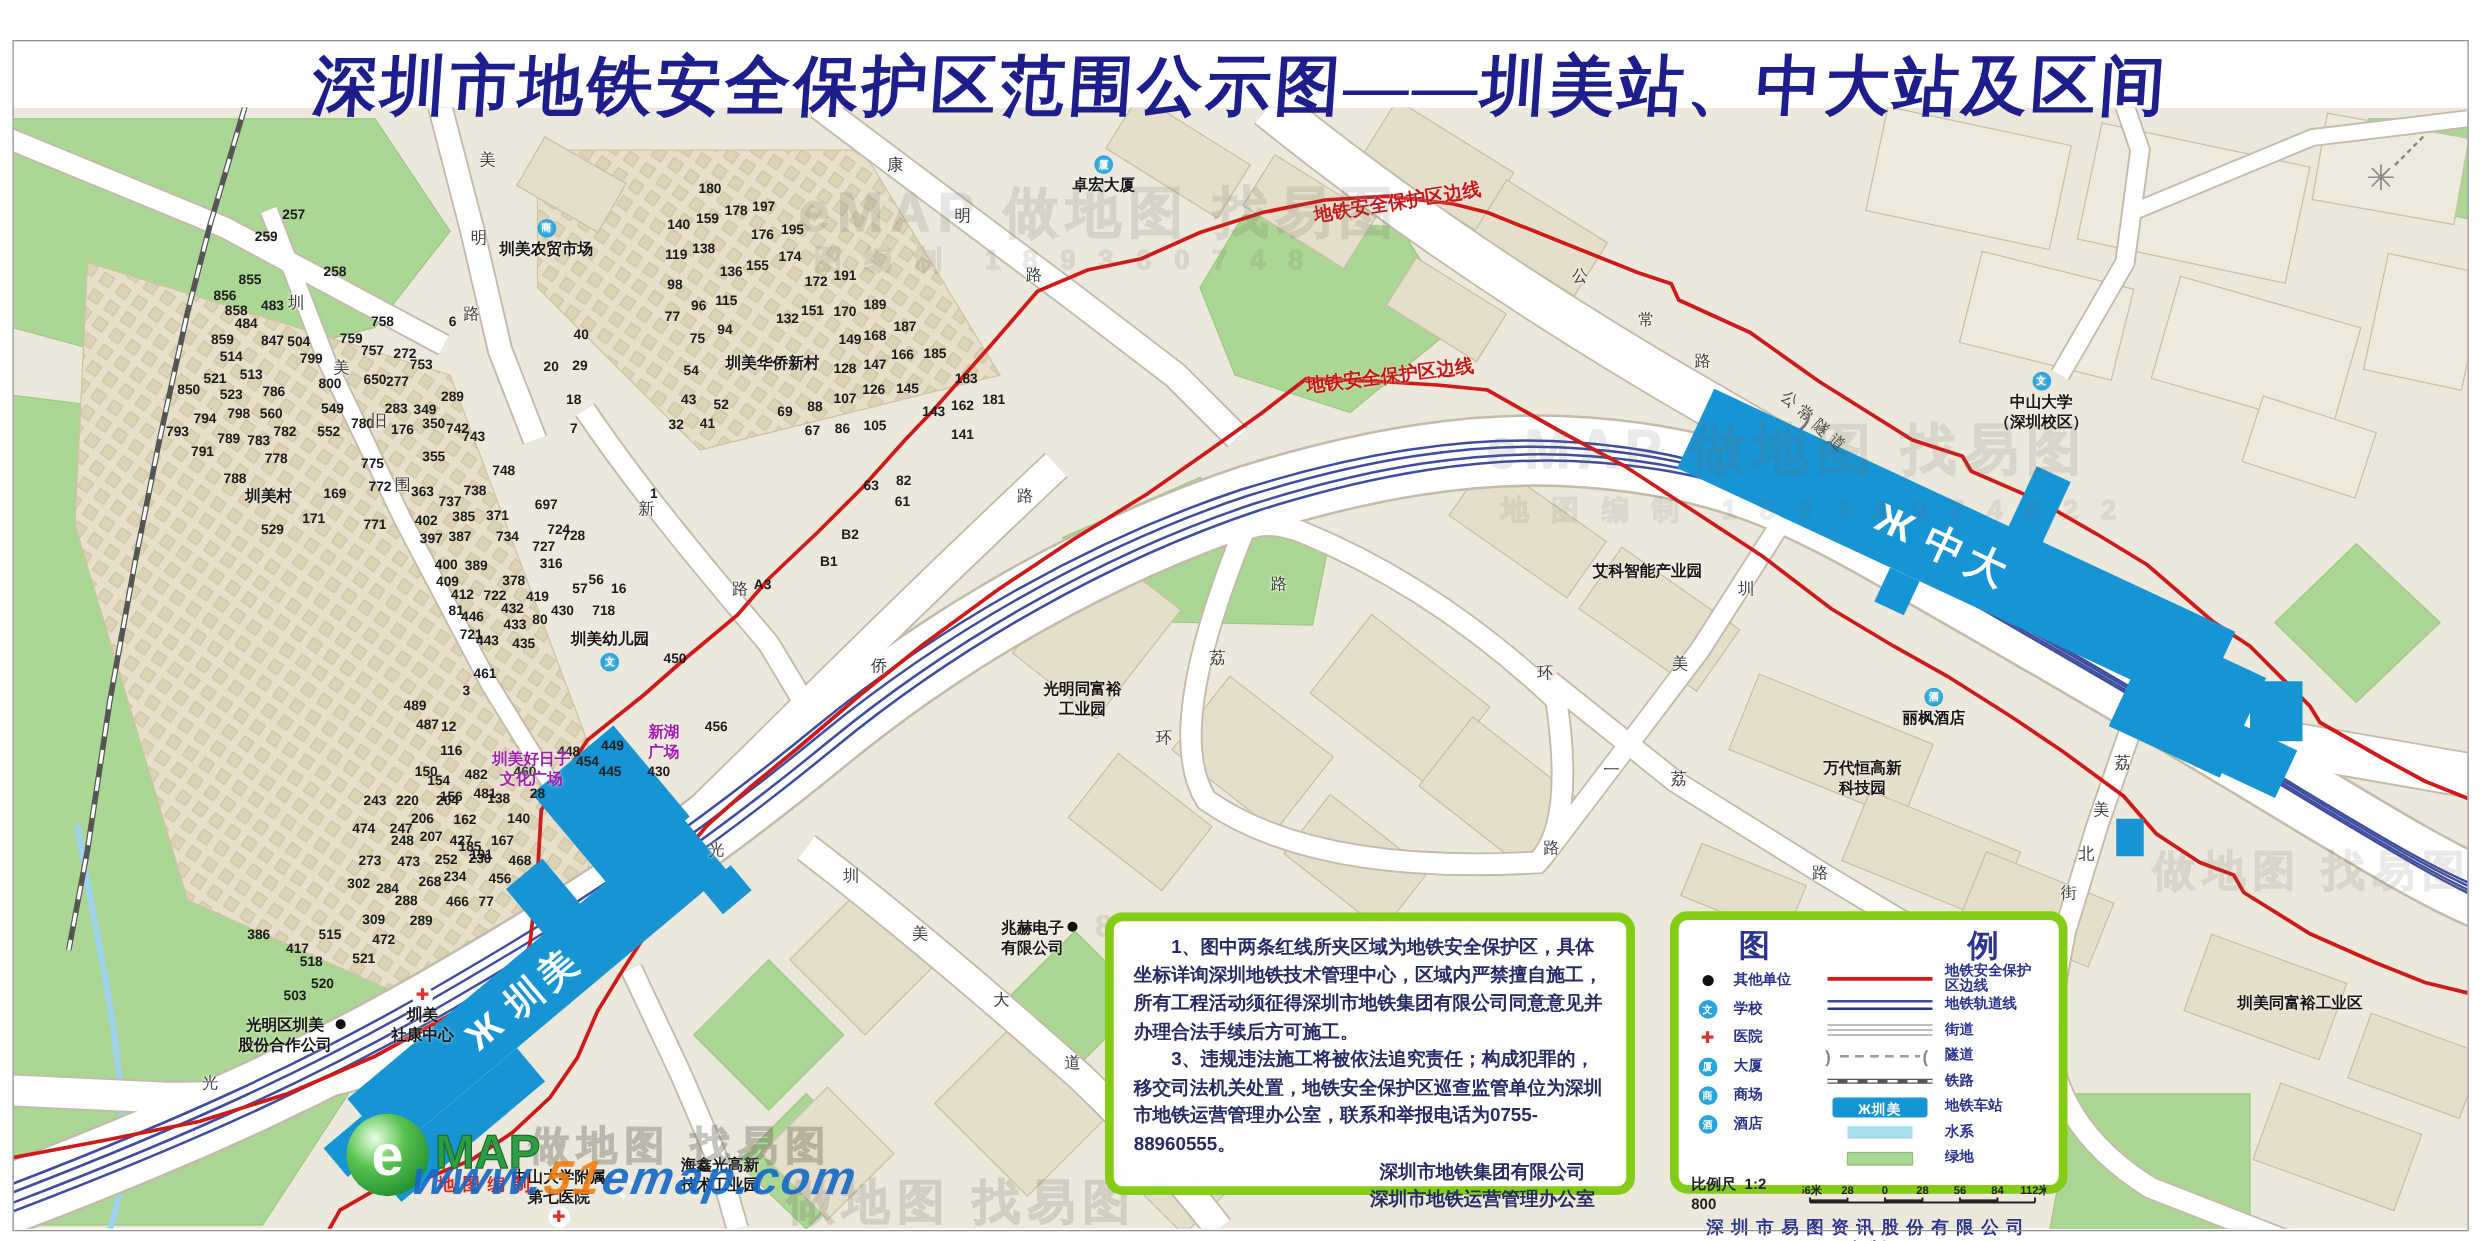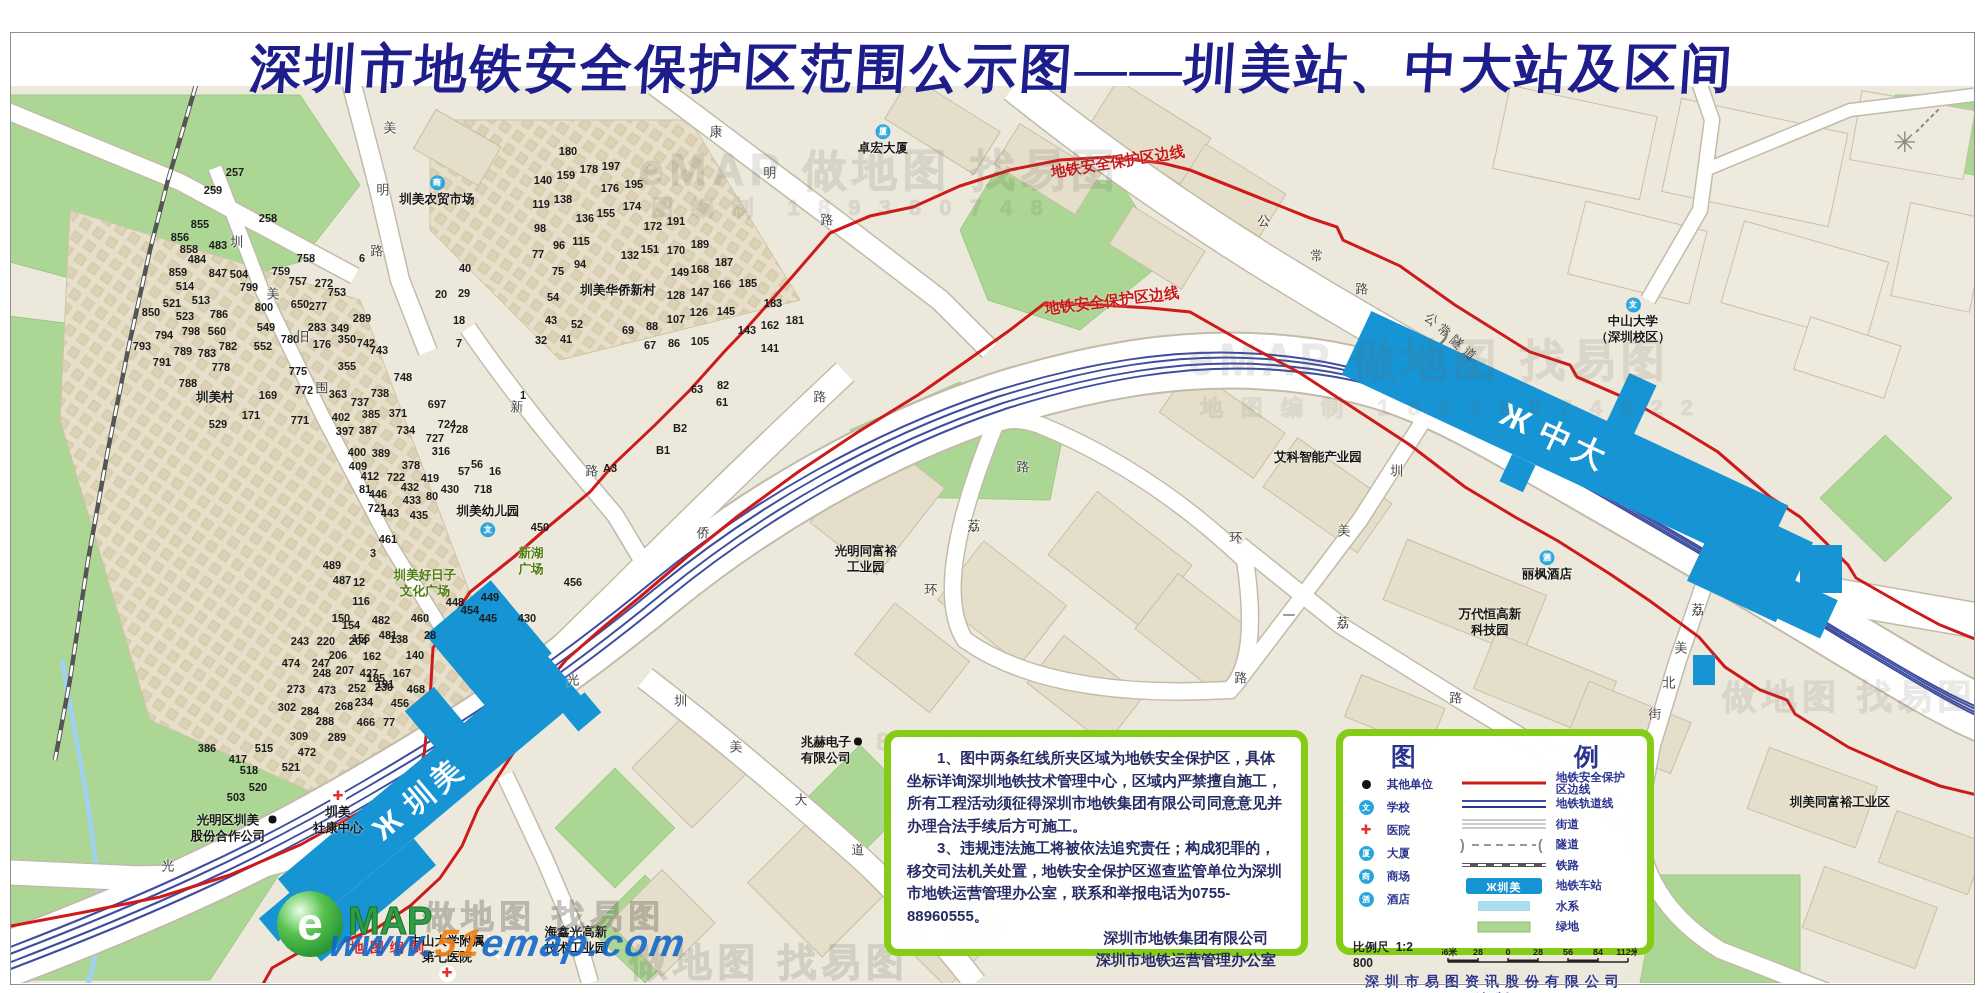--- a/index.html
+++ b/index.html
@@ -9,21 +9,21 @@
   #title{position:absolute;left:0;top:34px;width:100%;text-align:center;
          font-family:"Liberation Serif","DejaVu Serif",serif;font-weight:bold;
          font-size:52px;color:#1d1d8c;letter-spacing:3px;transform:skewX(-4deg);}
   #mapsvg{position:absolute;left:0;top:0;}
   #labels{position:absolute;left:0;top:0;width:1985px;height:993px;pointer-events:none;}
   .num{position:absolute;transform:translate(-50%,-50%);font-size:11px;font-weight:600;color:#1c1c1c;white-space:nowrap;}
   .roadchar{position:absolute;transform:translate(-50%,-50%);font-size:13px;color:#3c3c3c;
             text-shadow:0 0 3px #fff,0 0 3px #fff;white-space:nowrap;}
   .place{position:absolute;transform:translate(-50%,-50%);font-size:12.5px;font-weight:600;color:#161616;
          text-align:center;line-height:1.25;white-space:nowrap;text-shadow:0 0 3px rgba(255,255,255,.8);}
-  .place.green{color:#4d7c0f;}
+  .place.green{color:#a21caf;margin-top:32px;}
   .icon{position:absolute;left:50%;transform:translate(-50%,0);width:15px;height:15px;border-radius:50%;
         background:#2aa5dc;color:#fff;font-size:8px;line-height:15px;text-align:center;font-weight:bold;}
   .icon.above{top:-17px;} .icon.below{bottom:-17px;}
   .icon.right{left:100%;top:2px;transform:none;margin-left:3px;}
   .icon.hospital{background:#fff;color:#e03030;font-size:13px;line-height:14px;border:1px solid #fff;}
   .icon.dot{width:8px;height:8px;background:#111;}
   .redlabel{position:absolute;transform-origin:center;font-size:15px;font-weight:bold;color:#c81616;white-space:nowrap;
             text-shadow:0 0 2px rgba(255,255,255,.7);}
   .tunnellabel{position:absolute;font-size:13px;color:#4a4a4a;white-space:nowrap;letter-spacing:4px;}
   .wm{position:absolute;transform:translate(-50%,-50%);color:#6b675c;font-weight:bold;white-space:nowrap;

